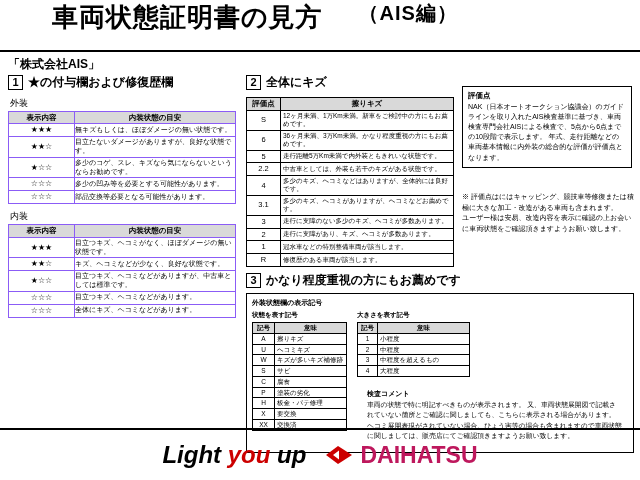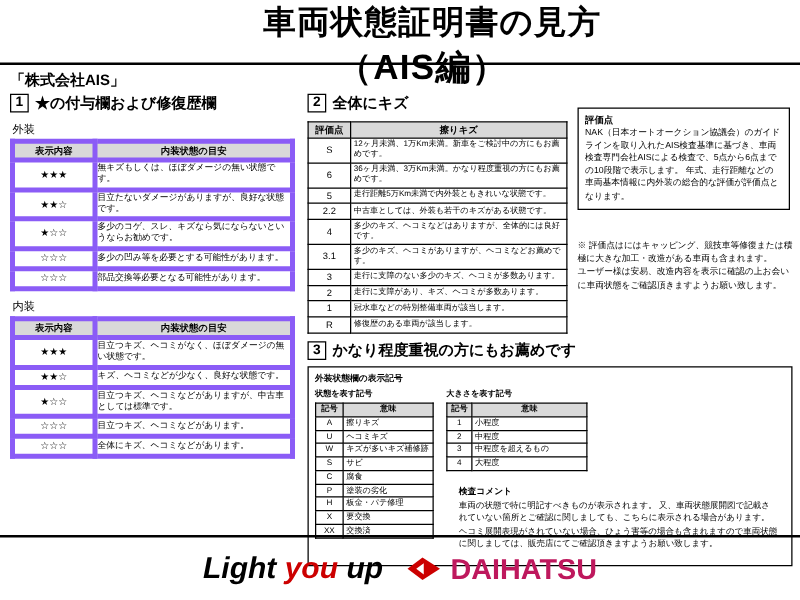--- a/index.html
+++ b/index.html
@@ -11,28 +11,28 @@
     color: #000;
     overflow: hidden;
     position: relative;
   }
   .page { position: relative; width: 640px; height: 480px; }
 
   
   .header {
     position: absolute; left: 0; top: 0; width: 640px; height: 52px;
     border-bottom: 2px solid #000;
-    display: flex; align-items: center; flex-direction: column;
+    display: flex; 
   }
   .header-title {
     font-size: 26px; font-weight: bold; letter-spacing: 1px;
     margin-left: 52px;
   }
   .header-sub {
-    font-size: 28px; font-weight: bold; letter-spacing: 1px;
+    font-size: 20px; font-weight: bold; letter-spacing: 1px;
     margin-left: 36px;
   }
 
   
   .company {
     position: absolute; left: 8px; top: 56px;
     font-size: 12px; font-weight: bold; text-align: center;
   }
 
   
@@ -49,21 +49,21 @@
 
   
   .left-col { position: absolute; left: 8px; top: 74px; width: 228px; }
   .mini-label { font-size: 9px; margin: 6px 0 1px 2px; }
 
   table.grade {
     border-collapse: collapse; width: 228px; table-layout: fixed;
     font-size: 7.5px;
   }
   table.grade th, table.grade td {
-    border: 4px solid #8b5cf6; padding: 1px 0; line-height: 1.25;
+    border: 1px solid #8b5cf6; padding: 1px 0; line-height: 1.25;
   }
   table.grade th { background:#d9d9d9; font-weight: bold; text-align:center; font-size:7.5px; }
   table.grade col.c1 { width: 66px; }
   table.grade td.stars { text-align: center; letter-spacing: 0px; font-size: 8px; }
   table.grade td.desc { font-size: 7px; }
 
   
   .mid-col { position: absolute; left: 246px; top: 74px; width: 208px; }
   table.score {
     border-collapse: collapse; width: 208px; table-layout: fixed; font-size: 7px;

